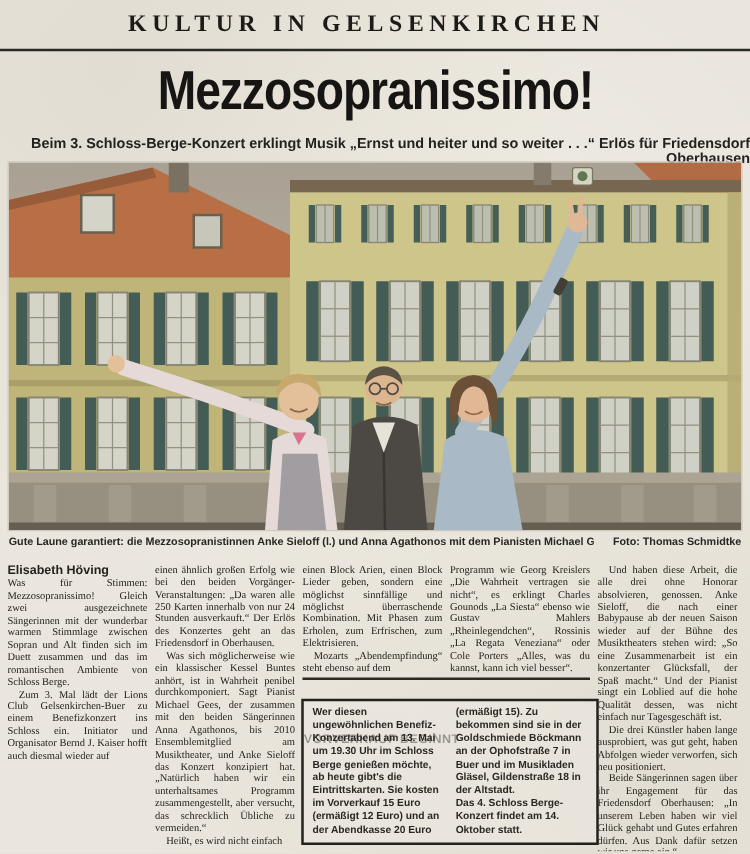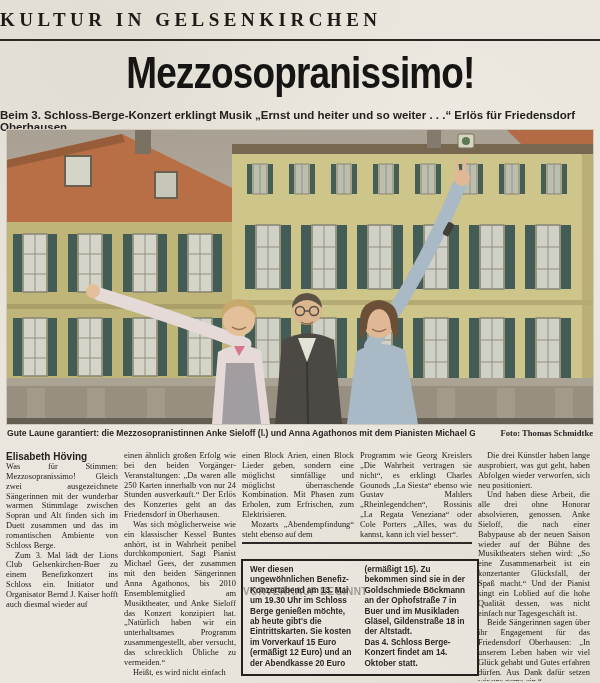--- a/index.html
+++ b/index.html
@@ -8,45 +8,45 @@
     position:relative;width:600px;height:683px;
     background:#eae6dd;
     background-image:
       radial-gradient(circle at 15% 8%, rgba(190,180,160,.18), transparent 45%),
       radial-gradient(circle at 85% 90%, rgba(185,175,155,.15), transparent 50%),
       radial-gradient(circle at 60% 40%, rgba(255,253,246,.25), transparent 60%);
     font-family:"Liberation Serif", serif;
     color:#211f1c;
   }
   .section-header{
-    position:absolute;top:9px;left:0;width:484px;text-align:left;
+    position:absolute;top:9px;left:0;width:484px;text-align:right;
     font:700 19px "Liberation Serif", serif;letter-spacing:4.5px;color:#1d1b18;
   }
   .header-rule{position:absolute;top:39px;left:0;width:600px;height:2px;background:#2b2926;}
   .headline-wrap{position:absolute;top:50px;left:0;width:600px;text-align:center;}
   .headline{
     display:inline-block;transform:scaleX(.84);transform-origin:center;
     font:700 44px/1.05 "Liberation Sans", sans-serif;letter-spacing:-1px;color:#161513;
   }
   .subheadline{
-    position:absolute;top:109px;left:0;width:600px;text-align:left;
+    position:absolute;top:109px;left:0;width:600px;text-align:right;
     font:700 11.5px "Liberation Sans", sans-serif;color:#242220;
   }
   .photo-frame{
     position:absolute;top:130px;left:7px;width:586px;height:294px;
     outline:1px solid #cfc9bd;background:#b9b3a8;
   }
   .photo-frame svg{display:block;}
   .caption-row{
     position:absolute;top:428px;left:7px;width:586px;
     display:flex;justify-content:space-between;align-items:baseline;
     font:700 8.6px "Liberation Sans", sans-serif;color:#282623;
   }
   .caption{max-width:468px;white-space:nowrap;overflow:hidden;}
-  .credit{white-space:nowrap;font-family:Liberation Serif, serif;}
+  .credit{white-space:nowrap;}
   .col{
     position:absolute;top:451px;height:230px;width:112px;overflow:hidden;
     font:400 8.4px/9.85px "Liberation Serif", serif;text-align:justify;color:#24221f;
   }
   .col p{margin:0;}
   .col p.indent{text-indent:9px;}
   .col-1{left:6px;} .col-2{left:124px;} .col-3{left:242px;height:94px;}
   .col-4{left:360px;height:94px;} .col-5{left:478px;}
   .byline{font:700 10px "Liberation Sans", sans-serif;margin:0 0 11px 0;text-align:left;}
   .kicker-rule{position:absolute;top:542px;left:242px;width:230px;height:1.5px;background:#2b2926;}
@@ -238,22 +238,22 @@
   <div class="col col-3">
     <p>einen Block Arien, einen Block Lieder geben, sondern eine möglichst sinnfällige und möglichst überraschende Kombination. Mit Phasen zum Erholen, zum Erfrischen, zum Elektrisieren.</p>
     <p class="indent">Mozarts „Abendempfindung“ steht ebenso auf dem</p>
   </div>
 
   <div class="col col-4">
     <p>Programm wie Georg Kreislers „Die Wahrheit vertragen sie nicht“, es erklingt Charles Gounods „La Siesta“ ebenso wie Gustav Mahlers „Rheinlegendchen“, Rossinis „La Regata Veneziana“ oder Cole Porters „Alles, was du kannst, kann ich viel besser“.</p>
   </div>
 
   <div class="col col-5">
+    <p class="indent">Und haben diese Arbeit, die alle drei ohne Honorar absolvieren, genossen. Anke Sieloff, die nach einer Babypause ab der neuen Saison wieder auf der Bühne des Musiktheaters stehen wird: „So eine Zusammenarbeit ist ein konzertanter Glücksfall, der Spaß macht.“ Und der Pianist singt ein Loblied auf die hohe Qualität dessen, was nicht einfach nur Tagesgeschäft ist.</p>
     <p class="indent">Die drei Künstler haben lange ausprobiert, was gut geht, haben Abfolgen wieder verworfen, sich neu positioniert.</p>
-    <p class="indent">Und haben diese Arbeit, die alle drei ohne Honorar absolvieren, genossen. Anke Sieloff, die nach einer Babypause ab der neuen Saison wieder auf der Bühne des Musiktheaters stehen wird: „So eine Zusammenarbeit ist ein konzertanter Glücksfall, der Spaß macht.“ Und der Pianist singt ein Loblied auf die hohe Qualität dessen, was nicht einfach nur Tagesgeschäft ist.</p>
     <p class="indent">Beide Sängerinnen sagen über ihr Engagement für das Friedensdorf Oberhausen: „In unserem Leben haben wir viel Glück gehabt und Gutes erfahren dürfen. Aus Dank dafür setzen wir uns gerne ein.“</p>
   </div>
 
   <div class="kicker-rule"></div>
   <div class="kicker">VORVERKAUF BEGINNT</div>
 
   <div class="infobox">
     <div class="infobox-cols">
       <div class="infobox-col">
         <p>Wer diesen ungewöhnlichen Benefiz-Konzertabend am 13. Mai um 19.30 Uhr im Schloss Berge genießen möchte, ab heute gibt's die Eintrittskarten. Sie kosten im Vorverkauf 15 Euro (ermäßigt 12 Euro) und an der Abendkasse 20 Euro</p>

